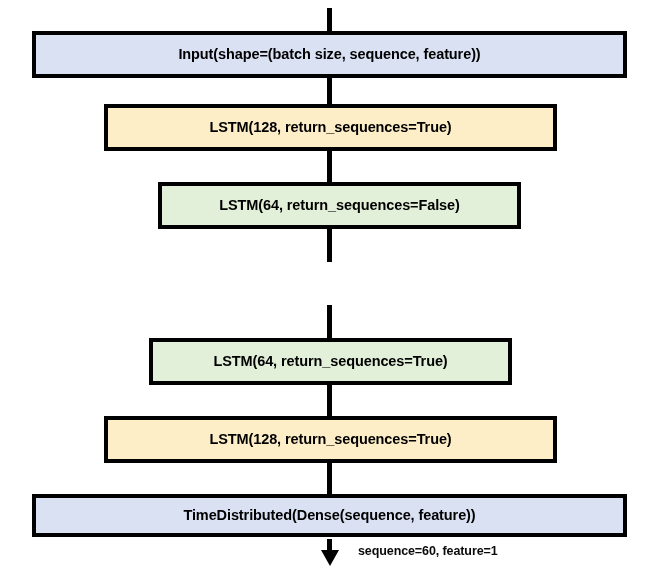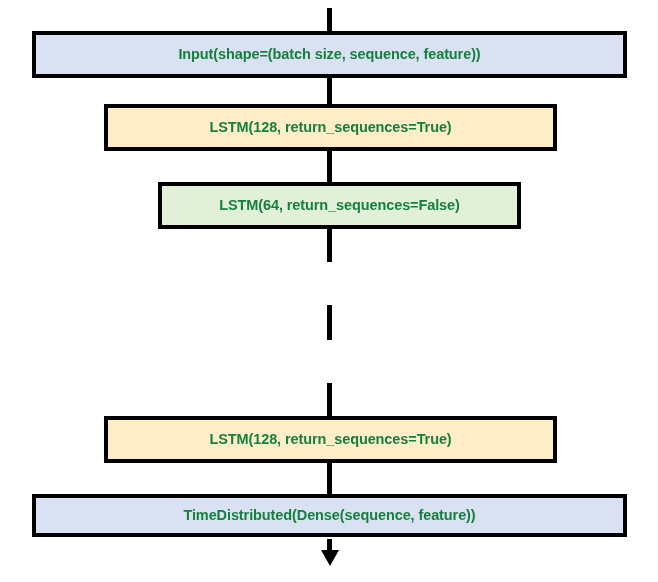--- a/index.html
+++ b/index.html
@@ -32,21 +32,21 @@
     box-sizing: border-box;
     border: 4px solid #000000;
     display: flex;
     align-items: center;
     justify-content: center;
     z-index: 2;
   }
   .node-label {
     font-size: 14.5px;
     font-weight: bold;
-    color: #15803d;
+    color: #000000;
     letter-spacing: -0.1px;
     white-space: nowrap;
     line-height: 1;
   }
   .arrow-head {
     position: absolute;
     width: 0;
     height: 0;
     border-left: 9px solid transparent;
     border-right: 9px solid transparent;
@@ -83,25 +83,29 @@
 
   <div class="node" style="left:104px;top:104px;width:453px;height:47px;background:#fdeec8;">
     <span class="node-label">LSTM(128, return_sequences=True)</span>
   </div>
 
   <div class="node" style="left:149px;top:182px;width:363px;height:47px;background:#e2efd9;margin-left:9px;">
     <span class="node-label">LSTM(64, return_sequences=False)</span>
   </div>
 
 
+  <div class="node" style="left:149px;top:338px;width:363px;height:47px;background:#e2efd9;">
+    <span class="node-label">LSTM(64, return_sequences=True)</span>
+  </div>
 
   <div class="node" style="left:104px;top:416px;width:453px;height:47px;background:#fdeec8;">
     <span class="node-label">LSTM(128, return_sequences=True)</span>
   </div>
 
   <div class="node" style="left:32px;top:494px;width:595px;height:43px;background:#dae1f3;">
     <span class="node-label">TimeDistributed(Dense(sequence, feature))</span>
   </div>
 
   <div class="arrow-head" style="left:320.5px;top:550px;"></div>
 
+  <div class="annotation" style="left:358px;top:544px;">sequence=60, feature=1</div>
 
 </div>
 
 </body></html>

